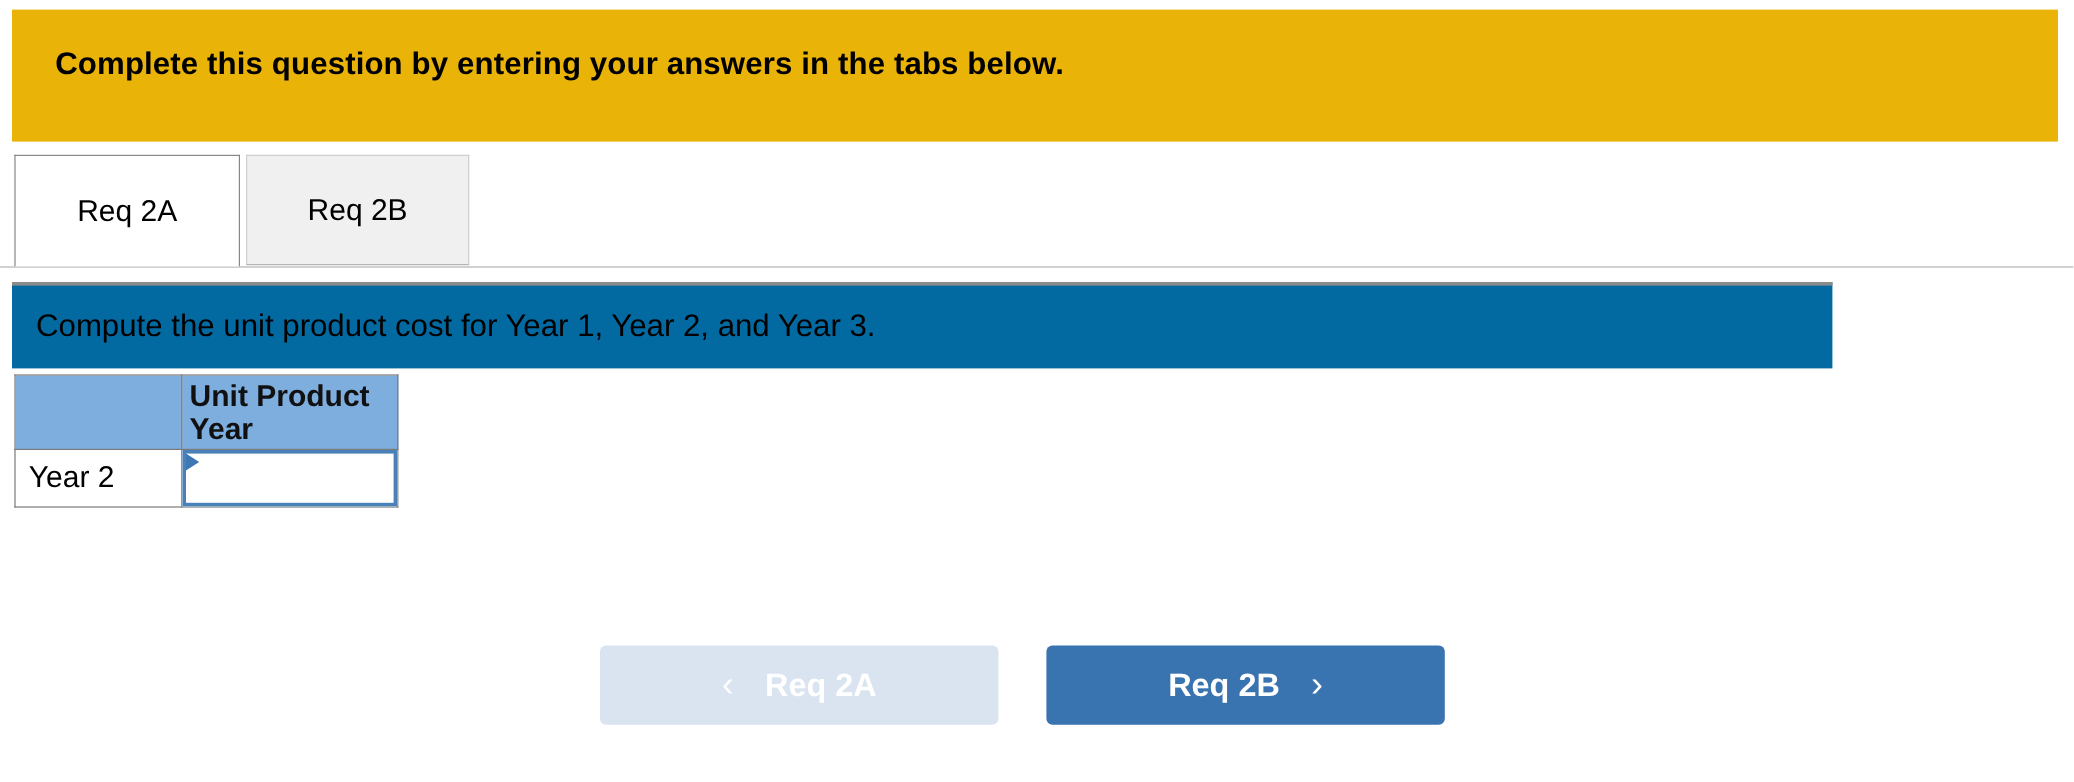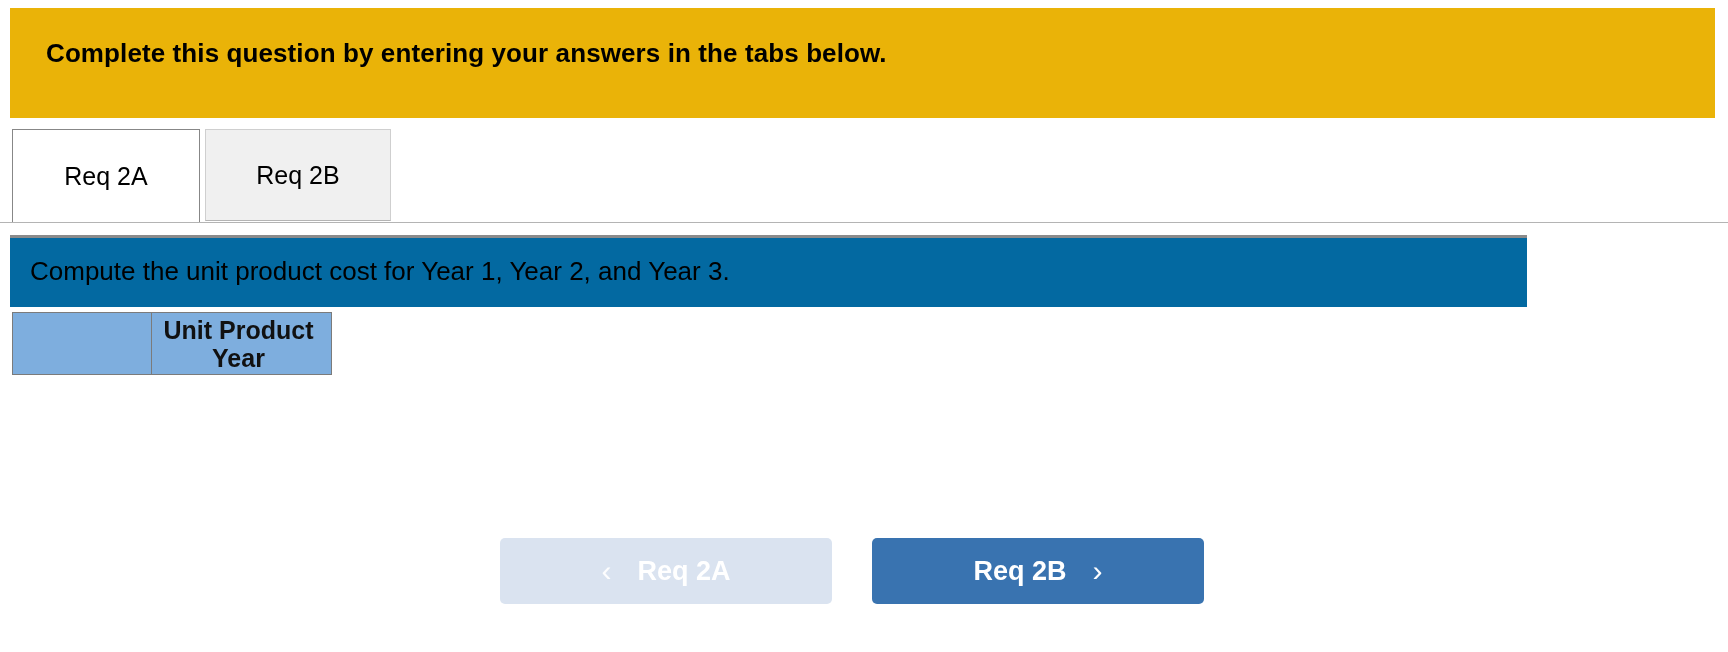--- a/index.html
+++ b/index.html
@@ -122,21 +122,21 @@
     margin: 0;
     vertical-align: middle;
   }
   .answer-table thead th {
     background: #7eaede;
     color: #111111;
     font-size: 25px;
     font-weight: bold;
     height: 62px;
     line-height: 1.12;
-    text-align: center;
+    text-align: left;
     padding: 0 12px 0 6px;
     box-sizing: border-box;
   }
   .answer-table thead th.corner {
     padding: 0;
   }
   .answer-table tbody td.row-label {
     background: #ffffff;
     font-size: 25px;
     color: #000000;
@@ -264,20 +264,29 @@
   <thead>
     <tr>
       <th class="corner"></th>
       <th>
         <span>Unit Product</span><br>
         <span>Year</span>
       </th>
     </tr>
   </thead>
   <tbody>
+    <tr>
+      <td class="row-label">Year 2</td>
+      <td class="value-cell">
+        <div class="cell-input-wrap">
+          <input class="cell-input" type="text" value="" style="">
+          <span class="cell-marker"></span>
+        </div>
+      </td>
+    </tr>
   </tbody>
 </table>
 
 <div class="nav-buttons">
   <button class="nav-btn prev" disabled="">
     <span class="chev">‹</span>
     <span>Req 2A</span>
   </button>
   <button class="nav-btn next">
     <span>Req 2B</span>

